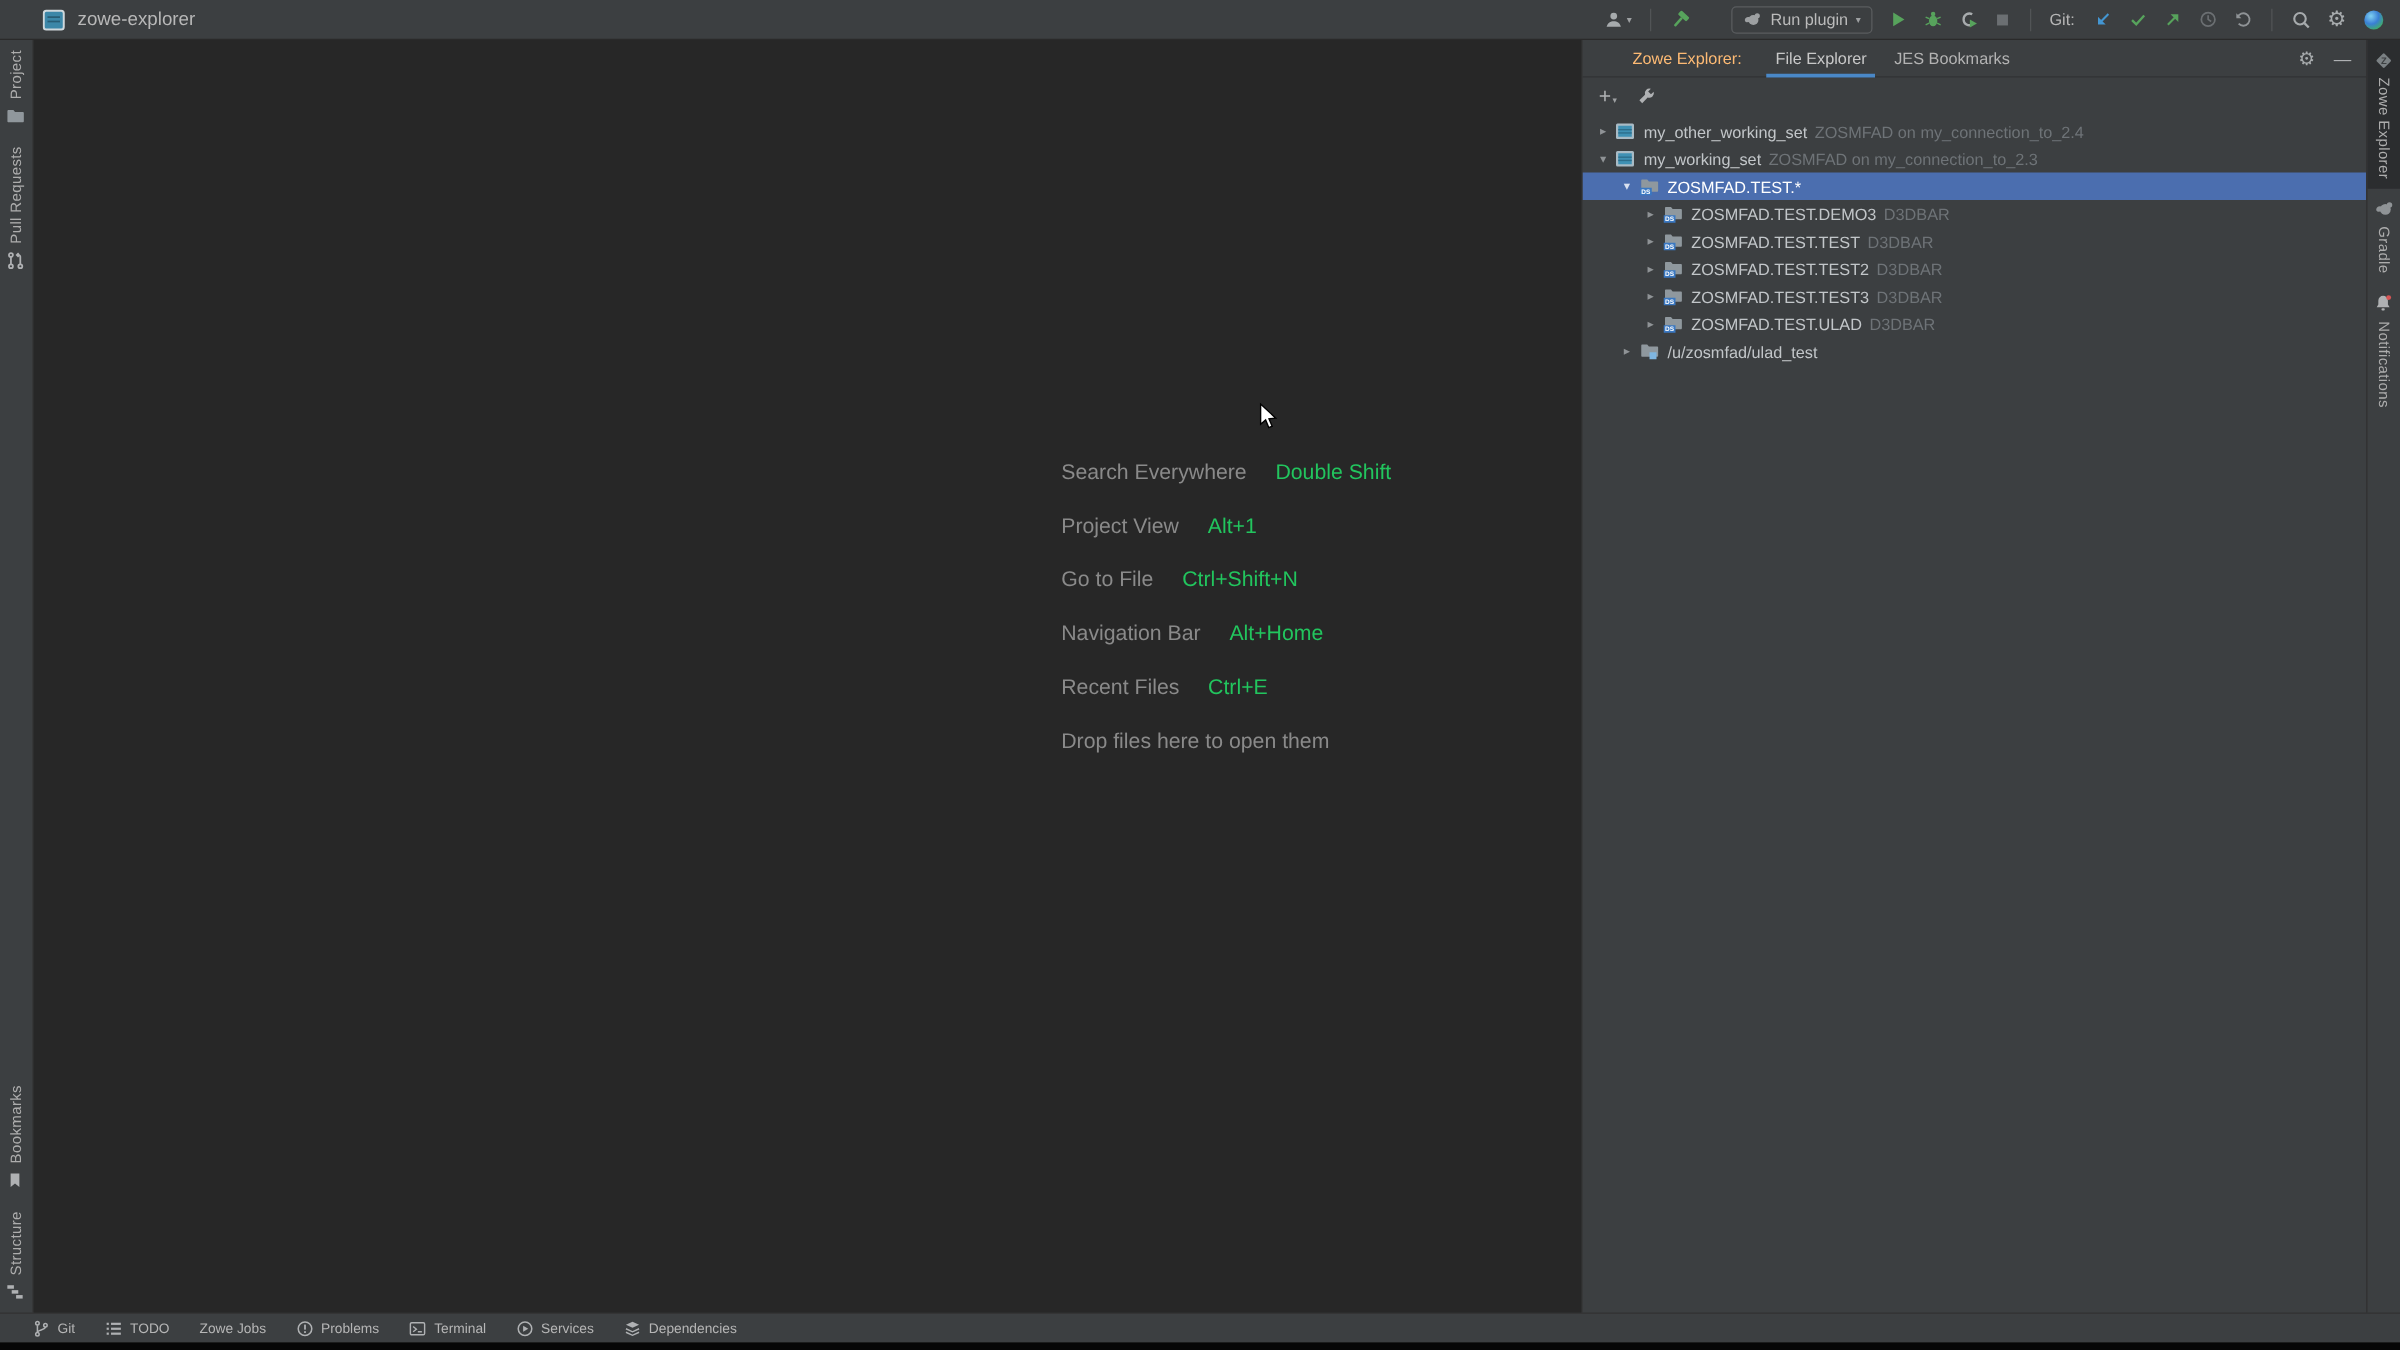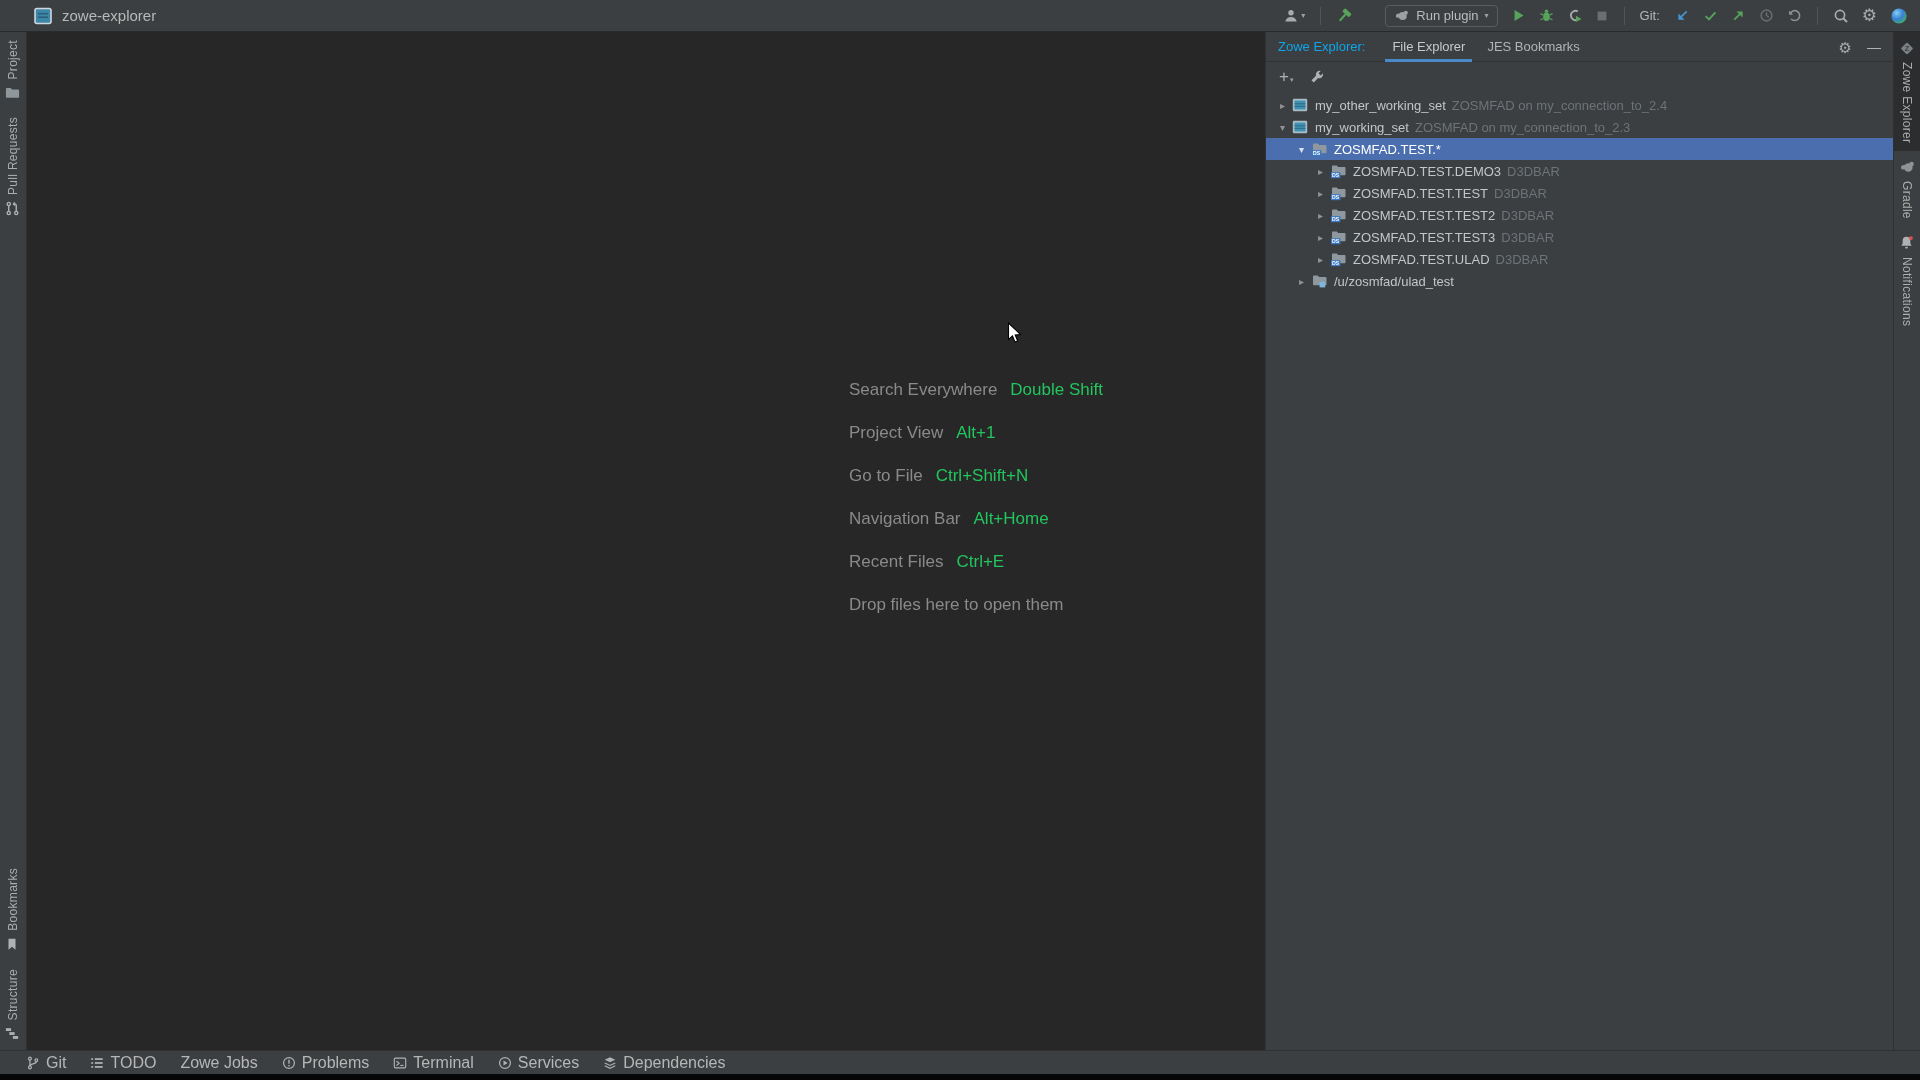--- a/index.html
+++ b/index.html
@@ -40,29 +40,29 @@
   .stripe-item.active { background:#2b2d2f; }
   .vlabel { font-size:12px; color:#adadad; letter-spacing:.3px; }
   .stripe.left .vlabel  { writing-mode:vertical-rl; transform:rotate(180deg); }
   .stripe.right .vlabel { writing-mode:vertical-rl; }
   .stripe-spacer { margin-top:auto; }
   .s-icon { width:16px; height:16px; display:flex; }
 
   
   .editor { flex:1 1 auto; background:#272727; position:relative; }
   .shortcuts { position:absolute; left:822px; top:336px; display:flex; flex-direction:column; }
-  .sc-row { display:flex; gap:13px; font-size:17px; height:43px; align-items:center; }
+  .sc-row { display:flex; gap:23px; font-size:17px; height:43px; }
   .sc-label, .drop-hint { color:#8a8a8a; }
   .sc-key { color:#22c55e; }
   .mouse-cursor { position:absolute; left:980px; top:290px; }
 
   
   .zowe-panel { width:628px; flex:0 0 628px; background:#3c3f41; border-left:1px solid #323232; display:flex; flex-direction:column; }
   .panel-header { height:30px; flex:0 0 30px; display:flex; align-items:center; border-bottom:1px solid #313335; padding-left:12px; position:relative; }
-  .panel-title { font-size:13px; color:#0ea5e9; margin-right:16px; }
+  .panel-title { font-size:13px; color:#fdba74; margin-right:16px;margin-left:28px; }
   .tab { height:30px; display:flex; align-items:center; padding:0 11px; font-size:13px; color:#b3b3b3; position:relative; }
   .tab.active { color:#c8c8c8; }
   .tab.active::after { content:""; position:absolute; left:4px; right:4px; bottom:0; height:3px; background:#4a88c7; }
   .header-right { position:absolute; right:12px; top:0; height:30px; display:flex; align-items:center; gap:15px; }
   .min-glyph { color:#afb1b3; font-size:14px; line-height:1; }
 
   .panel-toolbar { height:30px; flex:0 0 30px; display:flex; align-items:center; gap:17px; padding-left:13px; }
   .plus-btn { display:flex; align-items:flex-end; color:#afb1b3; }
   .plus-glyph { font-size:17px; line-height:14px; }
   .plus-btn .caret { font-size:7px; margin-left:1px; }
@@ -72,21 +72,21 @@
   .chev { width:17px; flex:0 0 17px; text-align:center; color:#8f9396; font-size:10px; }
   .ticon { width:18px; height:16px; margin:0 5px 0 1px; display:flex; align-items:center; flex:0 0 18px; }
   .tname { color:#c2c6c9; }
   .tsuffix { color:#6e7377; margin-left:6px; }
   .tree-row.selected { background:#4b6eaf; }
   .tree-row.selected .tname { color:#ffffff; }
   .tree-row.selected .chev { color:#d9e1f0; }
 
   
   .bottom-bar { height:24px; background:#3c3f41; border-top:1px solid #323232; display:flex; align-items:center; padding-left:26px; gap:24px; }
-  .bb-item { display:flex; align-items:center; gap:6px; font-size:16px; color:#b6b6b6; }
+  .bb-item { display:flex; align-items:center; gap:6px; font-size:11px; color:#b6b6b6; }
   .bb-icon { display:flex; align-items:center; }
   .black-strip { height:6px; background:#060606; }
 </style>
 </head>
 <body>
 
 <div class="titlebar">
   <span class="app-icon">
     <svg width="18" height="18" viewBox="0 0 18 18">
         <rect x="1" y="1.5" width="16" height="15" rx="2" fill="#3c87a8" stroke="#cfd8dc" stroke-width="1.6"></rect>

